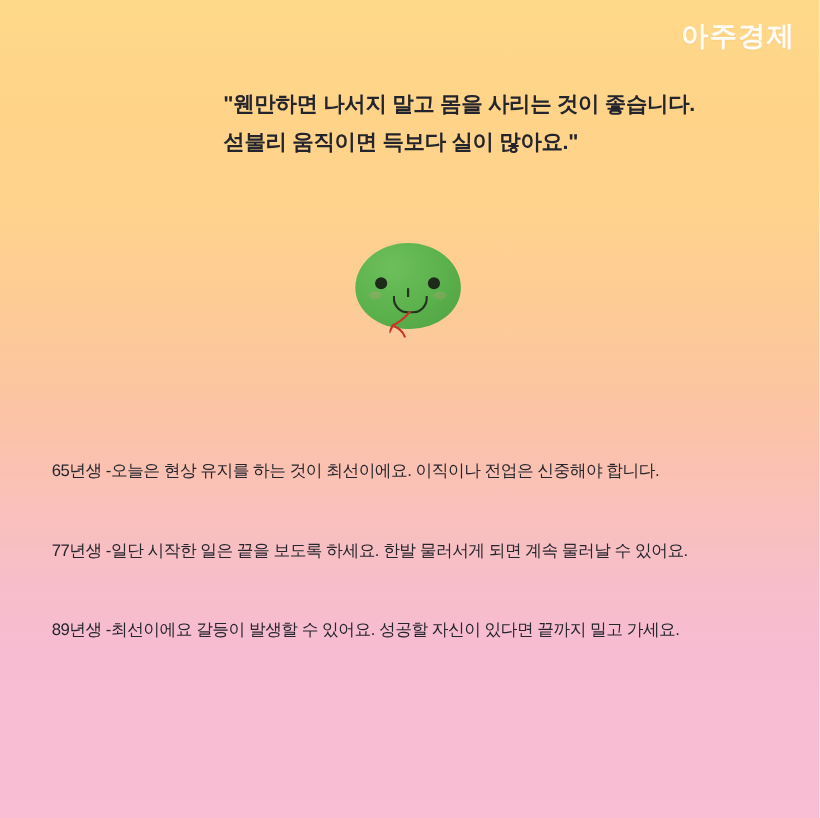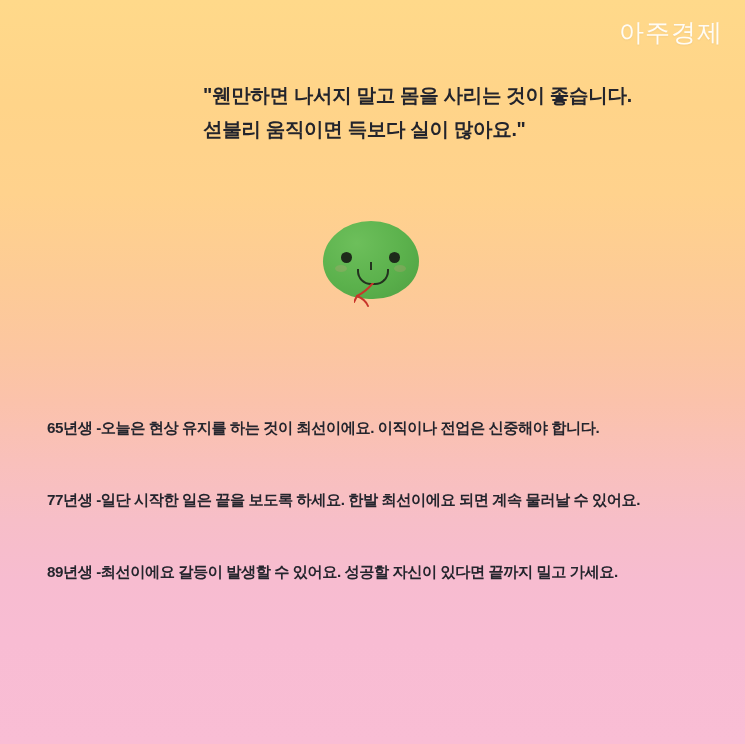--- a/index.html
+++ b/index.html
@@ -26,21 +26,21 @@
         #f7bec8 70%,
         #f7bcd0 78%,
         #f8bcd3 86%,
         #f9bdd4 100%);
   }
   .watermark {
     position: absolute;
     top: 16px;
     right: 22px;
     font-size: 25px;
-    font-weight: normal;
+    font-weight: bold;
     color: rgba(255,255,255,0.92);
     letter-spacing: 1px;
     text-shadow: 0 1px 2px rgba(0,0,0,0.05);
   }
   .quote {
     position: absolute;
     top: 78px;
     left: 0;
     width: 745px;
     text-align: left;
@@ -124,22 +124,22 @@
   }
   .fortune-row {
     font-size: 15.2px;
     color: #24252d;
     font-weight: bold;
     letter-spacing: -0.45px;
     margin-bottom: 51px;
     white-space: nowrap;
   }
   .fortune-row:last-child { margin-bottom: 0; }
-  .fortune-year { font-weight: bold; }
-  .fortune-text { font-weight: bold; }
+  .fortune-year { font-weight: normal; }
+  .fortune-text { font-weight: normal; }
 </style>
 </head>
 <body>
 
 <div class="card">
 
   <div class="watermark">아주경제</div>
 
   <div class="quote">
     <div class="quote-line">"웬만하면 나서지 말고 몸을 사리는 것이 좋습니다.</div>
@@ -158,20 +158,20 @@
       <path d="M3 13 C 8 15, 12 18, 14 23" stroke="#c8352b" stroke-width="2" fill="none" stroke-linecap="round"></path>
       <path d="M3 13 L 0 19" stroke="#c8352b" stroke-width="2" fill="none" stroke-linecap="round"></path>
     </svg>
   </div>
 
   <div class="fortunes">
     <div class="fortune-row">
       <span class="fortune-year">65년생 -</span><span class="fortune-text">오늘은 현상 유지를 하는 것이 최선이에요. 이직이나 전업은 신중해야 합니다.</span>
     </div>
     <div class="fortune-row">
-      <span class="fortune-year">77년생 -</span><span class="fortune-text">일단 시작한 일은 끝을 보도록 하세요. 한발 최선이에요 되면 계속 물러날 수 있어요.</span>
+      <span class="fortune-year">77년생 -</span><span class="fortune-text">일단 시작한 일은 끝을 보도록 하세요. 한발 물러서게 되면 계속 물러날 수 있어요.</span>
     </div>
     <div class="fortune-row">
       <span class="fortune-year">89년생 -</span><span class="fortune-text">최선이에요 갈등이 발생할 수 있어요. 성공할 자신이 있다면 끝까지 밀고 가세요.</span>
     </div>
   </div>
 
 </div>
 
 </body></html>

